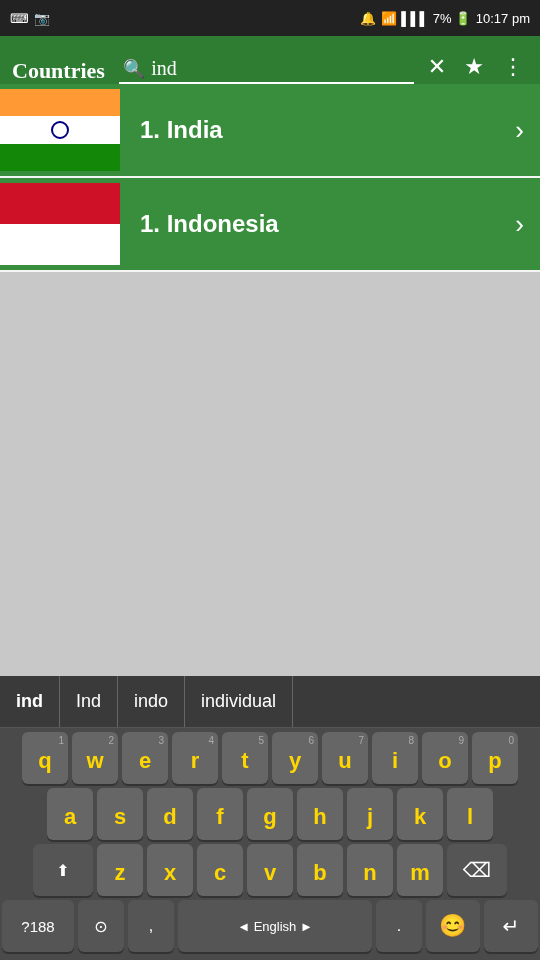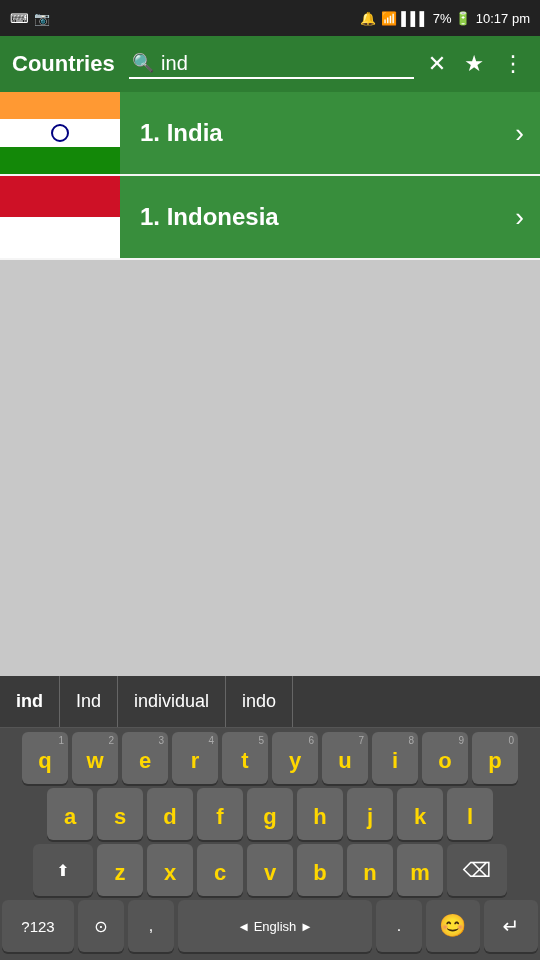--- a/index.html
+++ b/index.html
@@ -32,25 +32,26 @@
     .status-right {
       display: flex;
       align-items: center;
       gap: 4px;
       font-size: 13px;
     }
 
     
     #app-header {
       background: #2e7d32;
-      height: 56px;
-      display: flex;
-      align-items: center;
+      height: 48px;
+      display: flex;
+      align-items: flex-end;
       padding: 0 12px;
       gap: 10px;
+      font-family: Liberation Serif, serif;
     }
     #header-title {
       color: #fff;
       font-size: 22px;
       font-weight: bold;
       flex: 0 0 auto;
       margin-right: 4px;
     }
     #search-box {
       flex: 1;
@@ -82,21 +83,21 @@
       background: #f5f5f5;
       flex: 1;
       display: flex;
       flex-direction: column;
     }
 
     .country-item {
       background: #388e3c;
       display: flex;
       align-items: center;
-      height: 82px;
+      height: 92px;
       margin-bottom: 2px;
       cursor: pointer;
       position: relative;
     }
     .country-flag {
       width: 120px;
       height: 82px;
       flex-shrink: 0;
       overflow: hidden;
       display: flex;
@@ -280,22 +281,22 @@
     <span class="country-name">1. Indonesia</span>
     <span class="country-arrow">›</span>
   </div>
 
   <div id="empty-space"></div>
 </div>
 
 <div id="autocomplete-bar">
   <span class="autocomplete-word active">ind</span>
   <span class="autocomplete-word">Ind</span>
+  <span class="autocomplete-word">indo</span>
   <span class="autocomplete-word">individual</span>
-  <span class="autocomplete-word">indo</span>
 </div>
 
 <div id="keyboard">
 
   <div class="key-row">
     <div class="key key-letter">
         <span class="key-number">1</span>
         <span class="key-char">q</span>
       </div>
     <div class="key key-letter">
@@ -386,21 +387,21 @@
     <div class="key key-letter">
         <span class="key-char">n</span>
       </div>
     <div class="key key-letter">
         <span class="key-char">m</span>
       </div>
     <div class="key key-special key-backspace">⌫</div>
   </div>
 
   <div class="key-row" id="last-row" style="padding-bottom:8px;">
-    <div class="key key-special key-123">?123</div>
+    <div class="key key-special key-123">?188</div>
     <div class="key key-special key-mic">⊙</div>
     <div class="key key-special key-comma">,</div>
     <div class="key key-special key-space" style="font-size:13px;">◄ English ►</div>
     <div class="key key-special key-period">.</div>
     <div class="key key-special key-emoji">😊</div>
     <div class="key key-special key-enter">↵</div>
   </div>
 
 </div>
 

